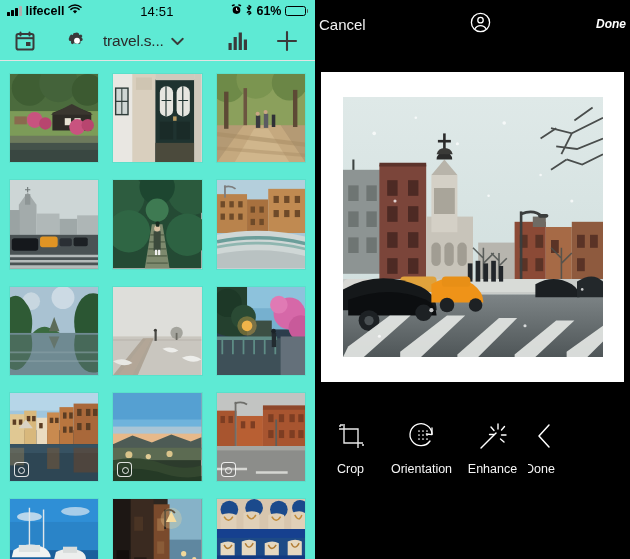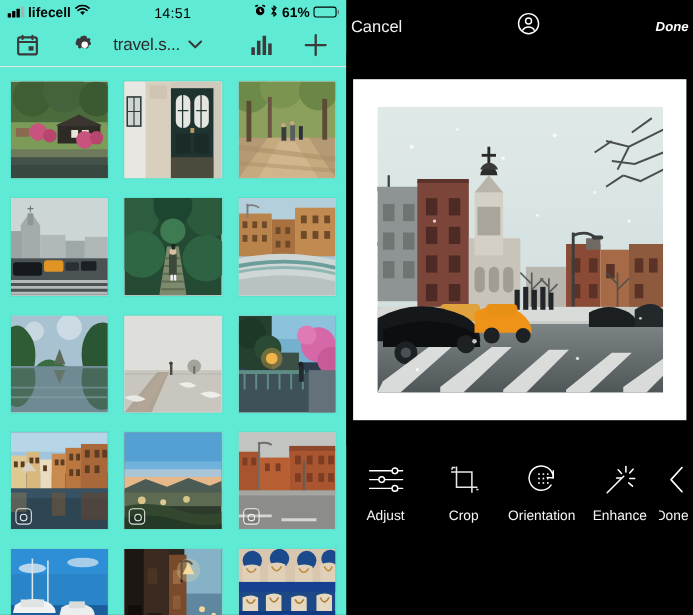--- a/index.html
+++ b/index.html
@@ -742,32 +742,20 @@
                 <circle cx="70" cy="88" r=".6"></circle>
                 <circle cx="92" cy="74" r=".5"></circle>
             </g>
           </svg>
         </div>
       </div>
     </div>
 
     <div class="editor-toolbar">
 
-      <div class="tool">
-        <span class="tool-icon">
-          <svg width="34" height="26" viewBox="0 0 34 26">
-            <path d="M2 5 H22 M2 13 H10 M2 21 H22" stroke="#fff" stroke-width="1.3" stroke-linecap="round"></path>
-            <path d="M28 5 H32 M16 13 H32 M28 21 H32" stroke="#fff" stroke-width="1.3" stroke-linecap="round"></path>
-            <circle cx="25" cy="5" r="2.6" stroke="#fff" stroke-width="1.3" fill="none"></circle>
-            <circle cx="13" cy="13" r="2.6" stroke="#fff" stroke-width="1.3" fill="none"></circle>
-            <circle cx="25" cy="21" r="2.6" stroke="#fff" stroke-width="1.3" fill="none"></circle>
-          </svg>
-        </span>
-        <span class="tool-label">Adjust</span>
-      </div>
 
       <div class="tool">
         <span class="tool-icon">
           <svg width="30" height="30" viewBox="0 0 30 30">
             <path d="M8 3 V22 H27" stroke="#e8e8e8" stroke-width="1.4" fill="none"></path>
             <path d="M3 8 H22 V27" stroke="#e8e8e8" stroke-width="1.4" fill="none"></path>
             <path d="M4 4 H7 M26 24 H28 M4 6 V4" stroke="#e8e8e8" stroke-width="1.4"></path>
           </svg>
         </span>
         <span class="tool-label">Crop</span>

